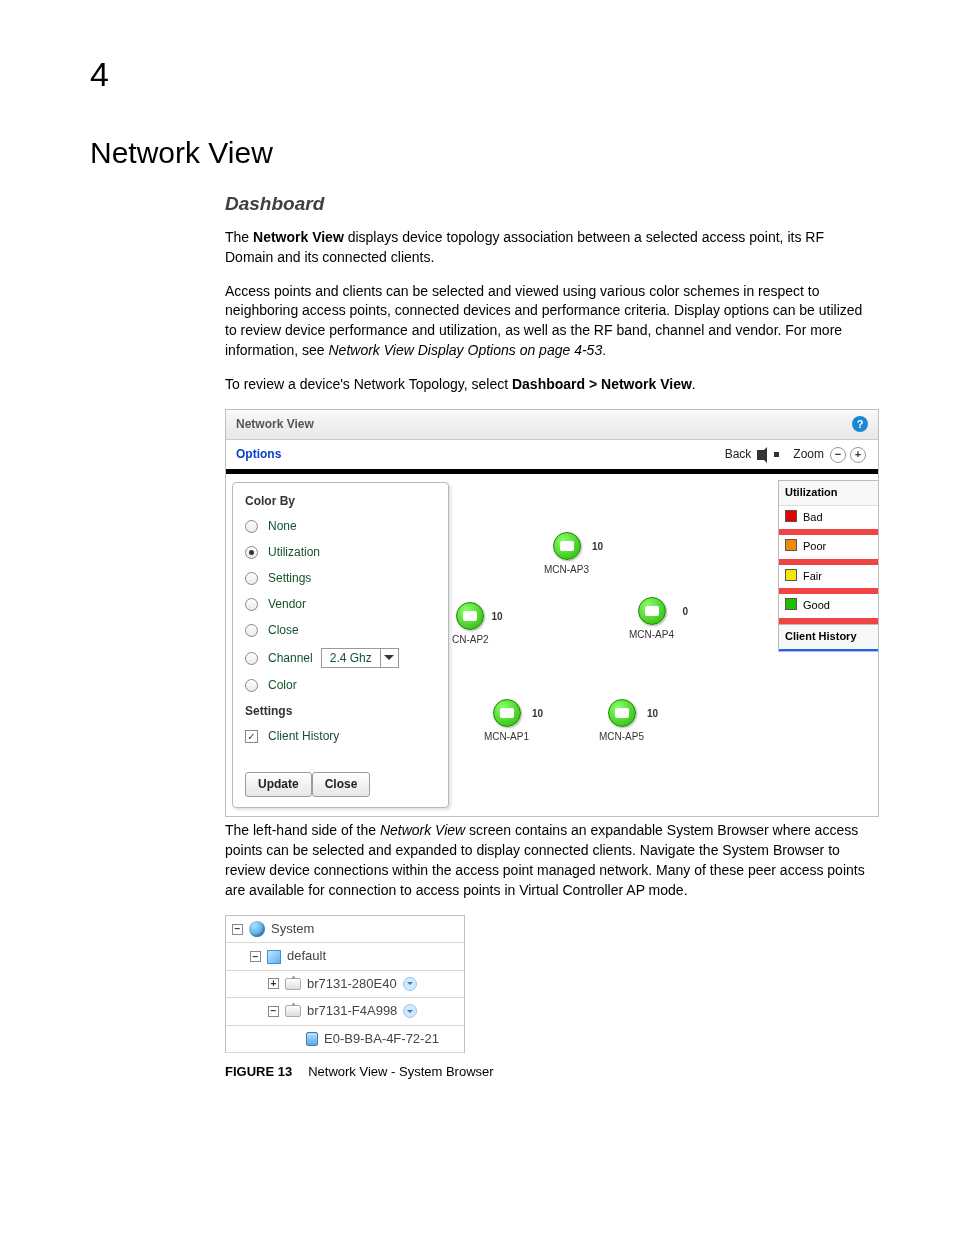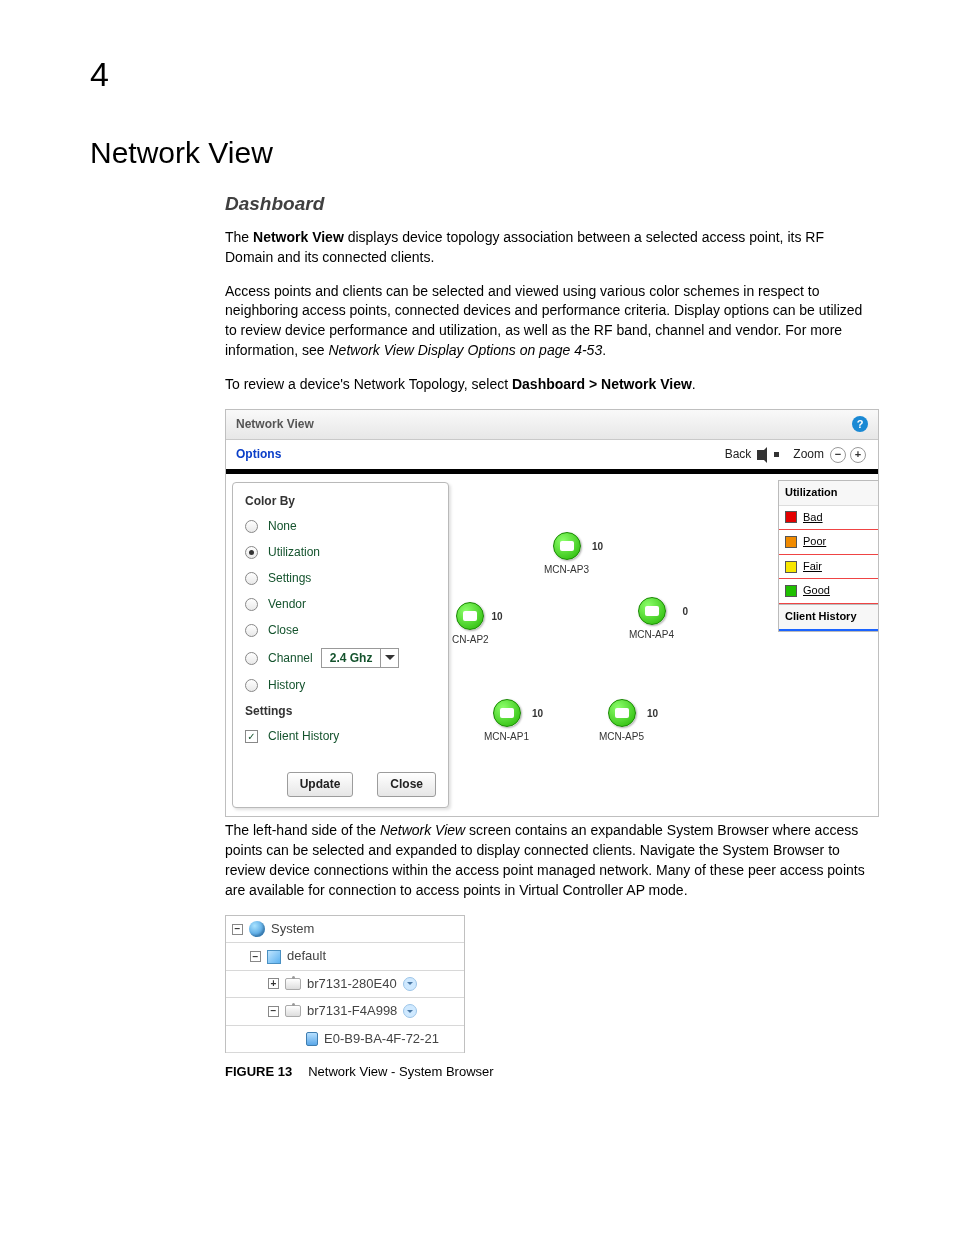--- a/index.html
+++ b/index.html
@@ -61,43 +61,43 @@
     padding:10px 12px 10px 12px;
     margin:8px 0 8px 6px;
     background:#fff;
     box-shadow: 2px 2px 3px rgba(0,0,0,0.12);
   }
   .opt-h { font-weight:700; color:#333; margin:0 0 8px 0; }
   .opt-row { display:flex; align-items:center; margin:0 0 9px 0; color:#14532d; }
   .radio { width:13px; height:13px; border:1px solid #888; border-radius:50%; margin-right:10px; display:flex; align-items:center; justify-content:center; background:linear-gradient(#fff,#e9e9e9); }
   .radio .dot { width:5px; height:5px; border-radius:50%; background:#333; }
   .select { display:inline-flex; align-items:center; border:1px solid #999; height:20px; margin-left:8px; }
-  .select .val { padding:0 8px;font-weight:bold; }
+  .select .val { padding:0 8px; }
   .select .arr { border-left:1px solid #999; width:18px; height:100%; display:flex; align-items:center; justify-content:center; }
   .select .arr::after { content:""; border:5px solid transparent; border-top-color:#333; margin-top:4px; }
   .cb { width:13px; height:13px; border:1px solid #888; margin-right:10px; display:flex; align-items:center; justify-content:center; background:#fff; font-size:10px; line-height:1; }
-  .btnrow { display:flex; justify-content:flex-end; gap:24px; margin-top:27px; }
+  .btnrow { display:flex; gap:0; margin-top:27px; }
   .btn { border:1px solid #9c9c9c; border-radius:3px; background:linear-gradient(#ffffff,#e6e6e6); padding:3px 12px; font-weight:700; color:#222; font-size:12px; }
 
   .canvas { flex:1; position:relative; min-height:300px; }
   .ap { position:absolute; text-align:center; font-size:10px; color:#333; }
   .ap .node { width:28px; height:28px; border-radius:50%; background:radial-gradient(circle at 35% 30%, #8cff6b, #22b400); border:1px solid #178800; margin:0 auto 3px; display:flex; align-items:center; justify-content:center; box-shadow:1px 1px 2px rgba(0,0,0,0.3); }
   .ap .node::after { content:""; width:14px; height:10px; background:#fff; border-radius:2px; }
   .ap .cnt { position:absolute; top:8px; right:-14px; font-weight:700; font-size:10px; }
 
   .legend {
     width:100px;
     border:1px solid #bbb;
     border-right:none;
     margin:6px 0 0 0;
     align-self:flex-start;
     font-size:11px;
   }
   .lg-h { font-weight:700; padding:4px 6px; border-bottom:1px solid #ddd; background:#f7f7f7; }
-  .lg-row { padding:4px 6px; display:flex; align-items:center; border-bottom:1px solid #ef4444;text-decoration:underline; }
+  .lg-row { padding:4px 6px; display:flex; align-items:flex-start; border-bottom:6px solid #ef4444; }
   .sw { width:12px; height:12px; border:1px solid #555; margin-right:6px; }
   .lg-h2 { font-weight:700; padding:4px 6px; border-top:1px solid #bbb; border-bottom:2px solid #1a63ff; background:#f7f7f7; }
 
   
   .tree-shell { width:240px; border:1px solid #c0c0c0; border-bottom:none; font-size:13px; color:#444; }
   .tr-row { display:flex; align-items:center; padding:4px 6px; border-bottom:1px solid #d8d8d8; gap:6px; }
   .tw { width:11px; height:11px; border:1px solid #888; display:flex; align-items:center; justify-content:center; font-size:10px; line-height:1; color:#333; font-weight:700; background:#fff; }
   .globe { width:16px; height:16px; border-radius:50%; background:radial-gradient(circle at 35% 30%, #a9e3ff, #1f7ecf); box-shadow:inset -2px -2px 2px rgba(0,0,0,.2); }
   .cube { width:14px; height:14px; background:linear-gradient(135deg,#bfe5ff,#5db2f0); transform:rotate(0deg); border:1px solid #4a90c2; }
   .apico { width:16px; height:12px; background:linear-gradient(#fff,#ddd); border:1px solid #aaa; border-radius:2px; position:relative; }
@@ -176,21 +176,21 @@
         <div class="opt-row">
           <span class="radio"></span>
             <span>Channel</span>
           <span class="select">
               <span class="val">2.4 Ghz</span>
               <span class="arr"></span>
             </span>
         </div>
         <div class="opt-row">
             <span class="radio"></span>
-            <span>History</span>
+            <span>Color</span>
           </div>
         <div class="opt-h" style="margin-top:6px">Settings</div>
         <div class="opt-row">
             <span class="cb">✓</span>
             <span>Client History</span>
           </div>
         <div class="btnrow">
           <span class="btn">Update</span>
           <span class="btn">Close</span>
         </div>

